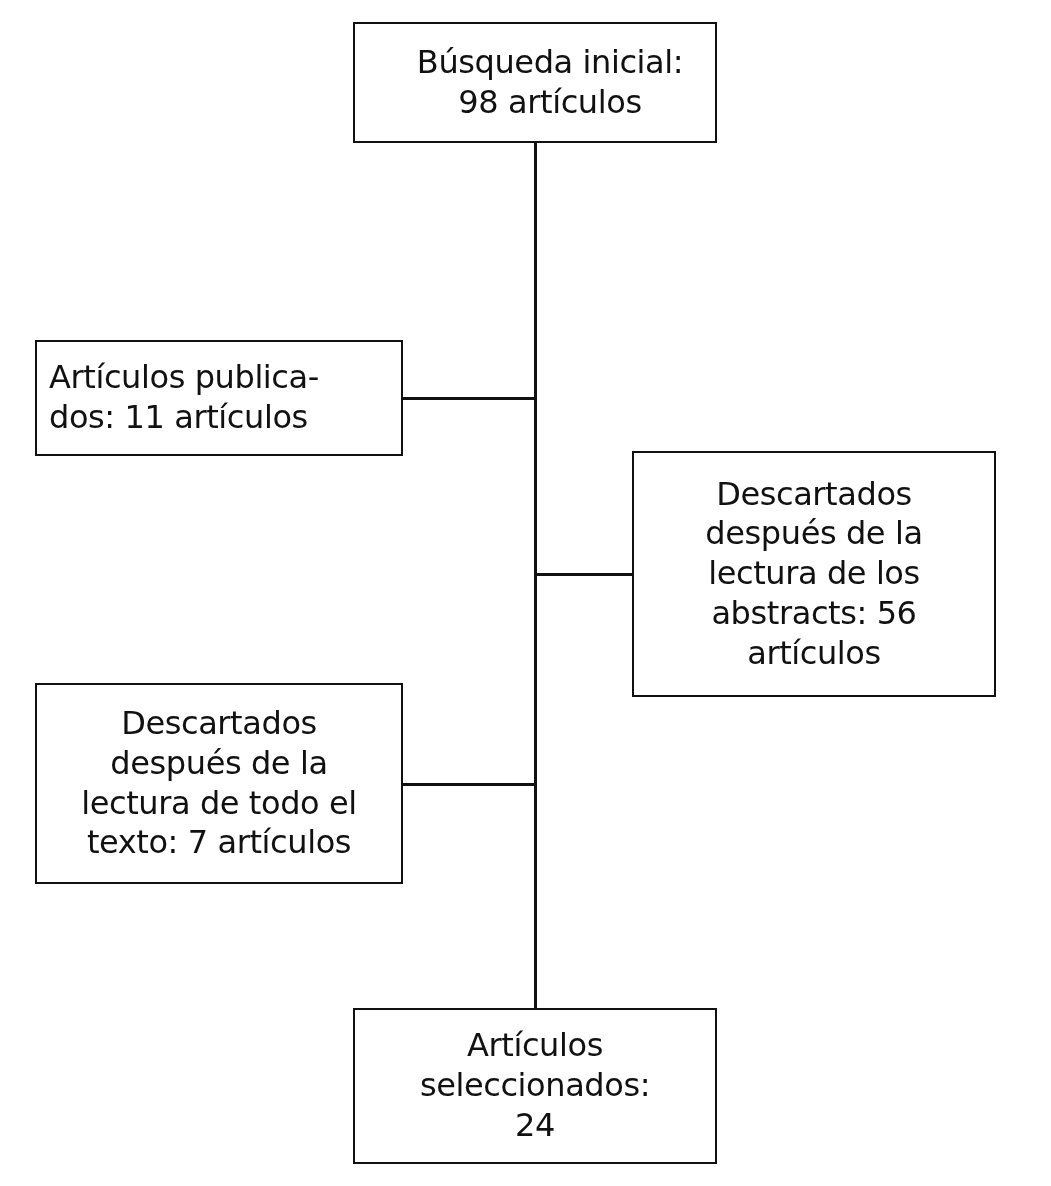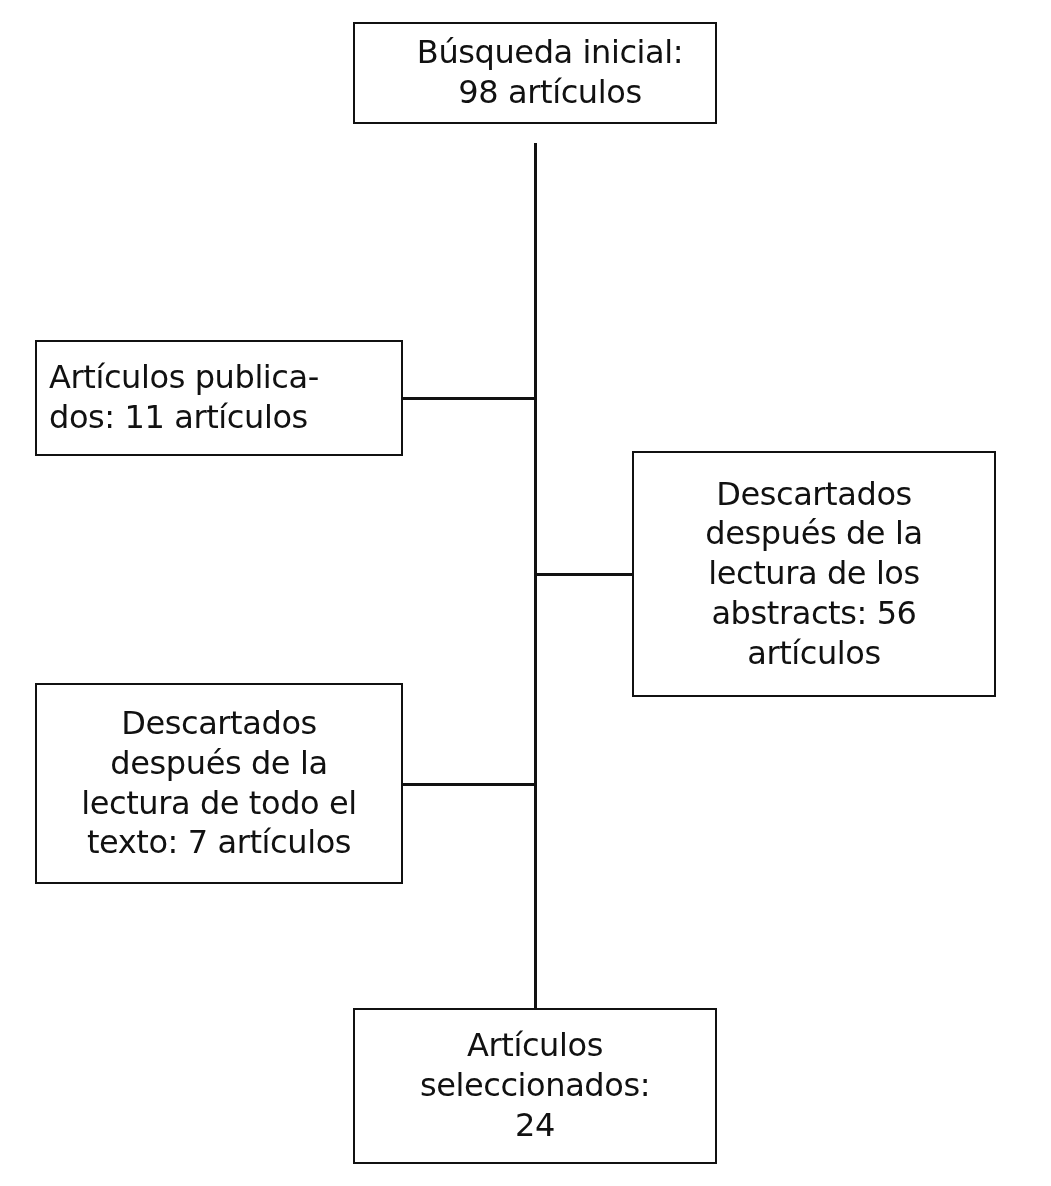--- a/index.html
+++ b/index.html
@@ -34,21 +34,21 @@
     justify-content: flex-start;
     text-align: left;
     padding: 8px 12px;
   }
   .line {
     position: absolute;
     background: #111111;
     z-index: 1;
   }
   
-  #box-initial     { left: 353px; top: 22px;   width: 364px; height: 102px; padding-left: 30px; }
+  #box-initial     { left: 353px; top: 22px;   width: 364px; height: 121px; padding-left: 30px; }
   #box-published   { left: 35px;  top: 340px;  width: 368px; height: 116px; }
   #box-abstracts   { left: 632px; top: 451px;  width: 364px; height: 246px; }
   #box-fulltext    { left: 35px;  top: 683px;  width: 368px; height: 201px; }
   #box-selected    { left: 353px; top: 1008px; width: 364px; height: 156px; }
   
   #trunk           { left: 534px; top: 143px;  width: 2.5px; height: 866px; }
   #branch-published{ left: 402px; top: 397px;  width: 133px; height: 2.5px; }
   #branch-abstracts{ left: 535px; top: 573px;  width: 98px;  height: 2.5px; }
   #branch-fulltext { left: 402px; top: 783px;  width: 133px; height: 2.5px; }
 </style>

